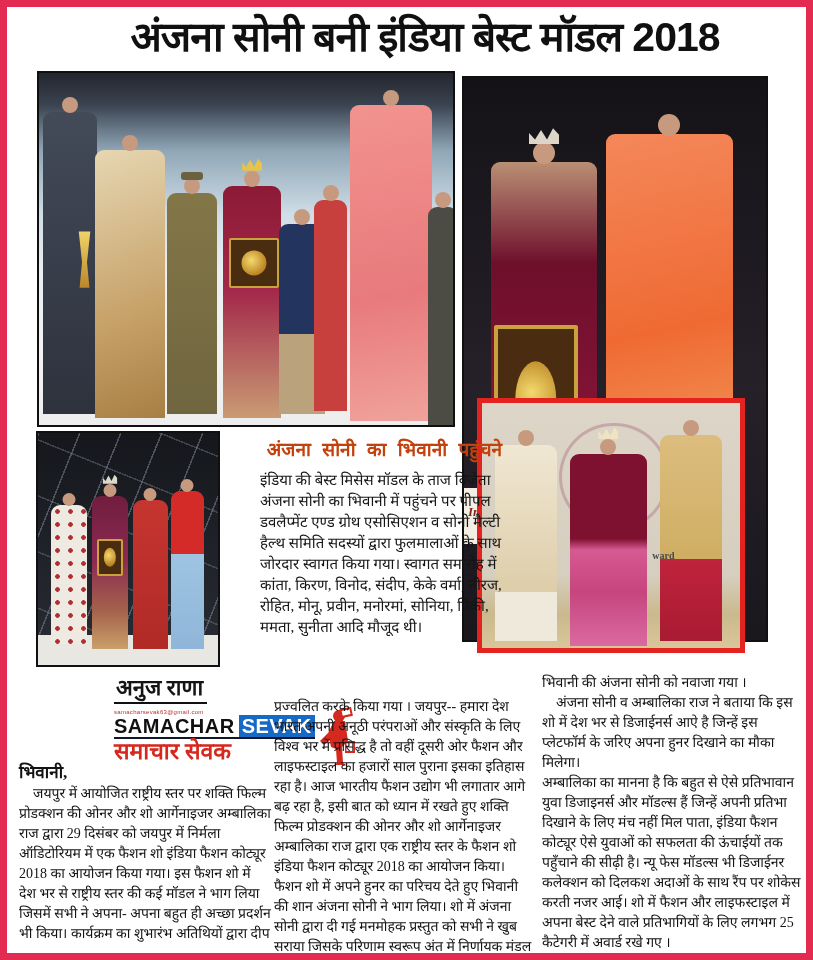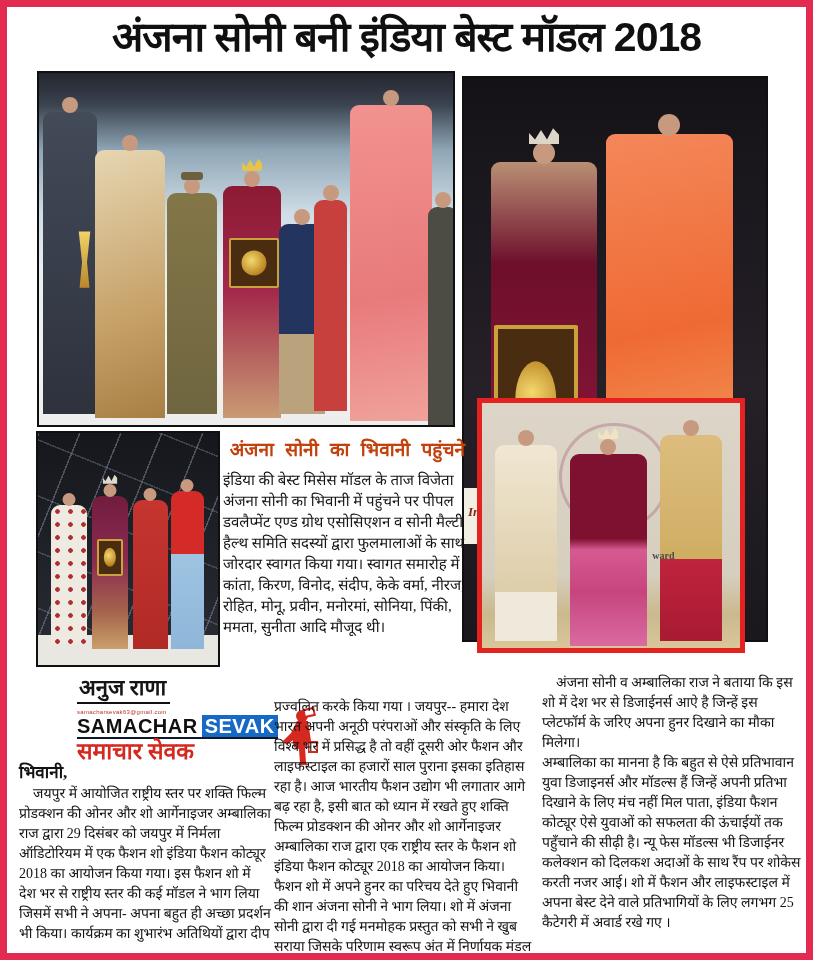--- a/index.html
+++ b/index.html
@@ -6,21 +6,21 @@
   .page{
     position:relative;
     width:813px;height:960px;
     box-sizing:border-box;
     background:#ffffff;
     border:7px solid #e32b52;
     overflow:hidden;
     font-family:"Liberation Serif", serif;
     color:#151515;
   }
-  .abs{position:absolute;}
+  .abs{position:absolute;padding-left:37px;}
   
   .headline{
     left:0;right:0;top:1px;height:58px;
     text-align:center;
     font-size:41px;font-weight:800;
     letter-spacing:-1px;
     color:#101010;line-height:58px;
     font-family:"Liberation Sans", sans-serif;
     white-space:nowrap;
   }
@@ -193,17 +193,18 @@
   <div class="col" style="left:12px;top:755px;width:252px;">
     <div class="dateline">भिवानी,</div>
     <p class="indent">जयपुर में आयोजित राष्ट्रीय स्तर पर  शक्ति फिल्म प्रोडक्शन की ओनर और शो आर्गेनाइजर अम्बालिका राज द्वारा 29 दिसंबर को जयपुर में निर्मला ऑडिटोरियम में एक फैशन शो इंडिया फैशन कोट्यूर 2018 का आयोजन किया गया।  इस फैशन शो में देश भर से राष्ट्रीय स्तर की कई मॉडल ने भाग लिया जिसमें सभी ने अपना- अपना बहुत ही अच्छा प्रदर्शन भी किया। कार्यक्रम का शुभारंभ अतिथियों द्वारा दीप</p>
   </div>
 
   <div class="col" style="left:267px;top:666px;width:260px;margin-top:24px;">
     <p>प्रज्वलित करके किया गया । जयपुर-- हमारा देश भारत अपनी अनूठी परंपराओं और संस्कृति के लिए विश्व भर में प्रसिद्ध है तो वहीं दूसरी ओर फैशन और लाइफस्टाइल का हजारों साल पुराना इसका इतिहास रहा है। आज भारतीय फैशन उद्योग भी लगातार आगे बढ़ रहा है, इसी बात को ध्यान में रखते हुए शक्ति फिल्म प्रोडक्शन की ओनर और शो आर्गेनाइजर अम्बालिका राज द्वारा एक राष्ट्रीय स्तर के फैशन शो इंडिया फैशन कोट्यूर 2018 का आयोजन किया। फैशन शो में अपने हुनर का परिचय देते हुए भिवानी की शान अंजना सोनी ने भाग लिया। शो में अंजना सोनी द्वारा दी गई मनमोहक प्रस्तुत को सभी ने खुब सराया जिसके परिणाम स्वरूप अंत में निर्णायक मंडल के द्वारा इंडिया की बेस्ट मिसेस मॉडल के ताज से</p>
   </div>
 
   <div class="col" style="left:535px;top:666px;width:260px;">
+    <p>भिवानी की अंजना सोनी को नवाजा गया ।</p>
     <p class="indent">अंजना सोनी व अम्बालिका राज ने बताया कि इस शो में देश भर से डिजाईनर्स आऐ है जिन्हें इस प्लेटफॉर्म के जरिए अपना हुनर दिखाने का मौका मिलेगा।</p>
     <p>अम्बालिका का मानना है कि बहुत से ऐसे प्रतिभावान युवा डिजाइनर्स और मॉडल्स हैं जिन्हें अपनी प्रतिभा दिखाने के लिए मंच नहीं मिल पाता, इंडिया फैशन कोट्यूर ऐसे युवाओं को सफलता की ऊंचाईयों तक पहुँचाने की सीढ़ी है।  न्यू फेस मॉडल्स भी डिजाईनर कलेक्शन को दिलकश अदाओं के साथ रैंप पर शोकेस करती नजर आई। शो में फैशन और लाइफस्टाइल में अपना बेस्ट देने वाले प्रतिभागियों के लिए लगभग 25 कैटेगरी में अवार्ड रखे गए ।</p>
   </div>
 
 </div>
 
 </body></html>

